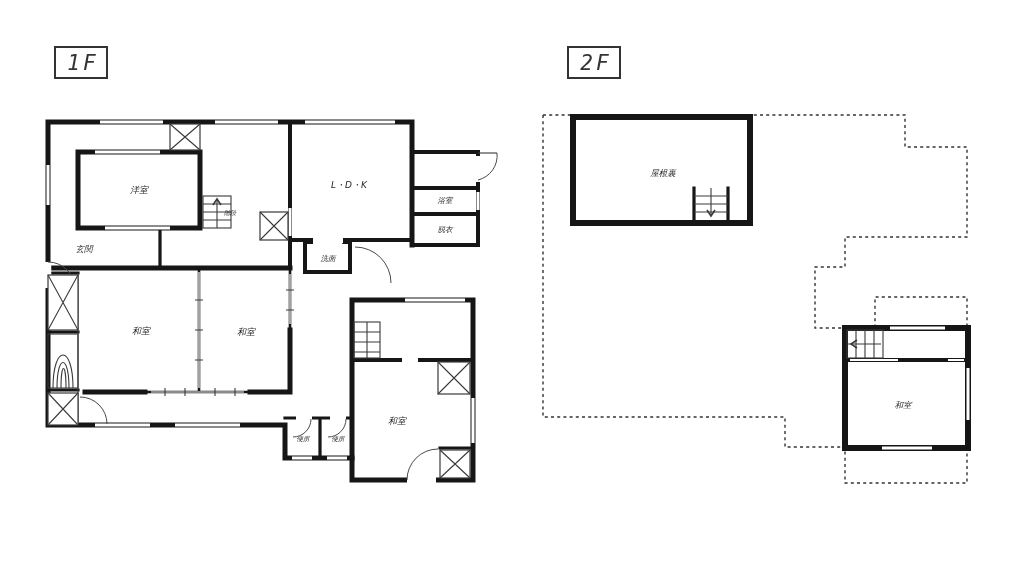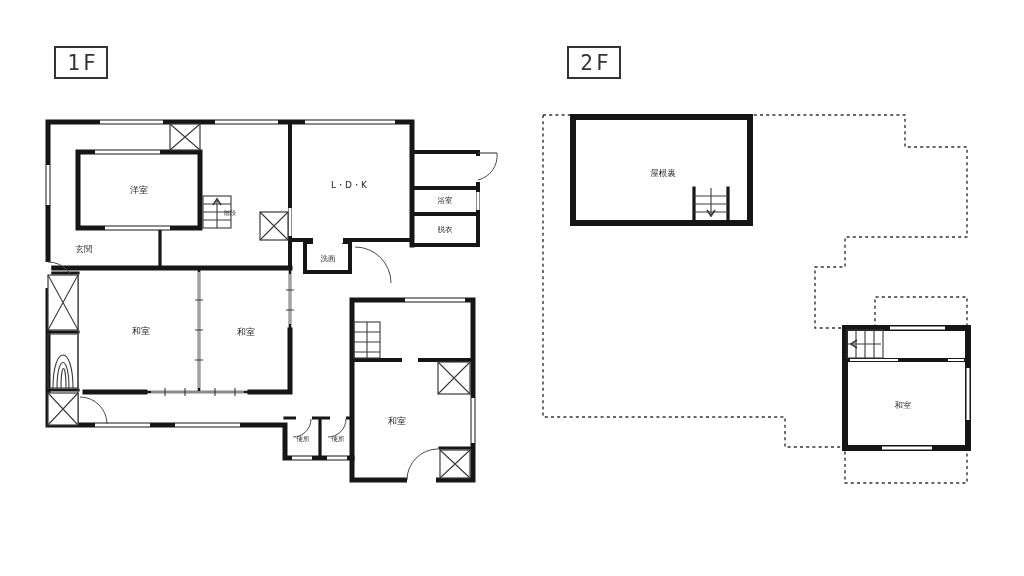--- a/index.html
+++ b/index.html
@@ -1,16 +1,16 @@
 <!DOCTYPE html>
 <html><head>
 <meta charset="utf-8">
 <style>
   html,body{margin:0;padding:0;background:#ffffff;}
-  .canvas{position:relative;width:1024px;height:576px;background:#ffffff;overflow:hidden;}
+  .canvas{position:relative;width:1024px;height:576px;background:#ffffff;overflow:hidden;font-style:italic;}
   svg{position:absolute;left:0;top:0;}
   .wall{stroke:#161616;stroke-width:5;fill:none;stroke-linecap:square;}
   .wall6{stroke:#161616;stroke-width:6;fill:none;stroke-linecap:square;}
   .wall4{stroke:#161616;stroke-width:4;fill:none;stroke-linecap:square;}
   .wall3{stroke:#161616;stroke-width:3.2;fill:none;stroke-linecap:square;}
   .thin{stroke:#3a3a3a;stroke-width:1.1;fill:none;}
   .thin2{stroke:#3a3a3a;stroke-width:1.6;fill:none;}
   .slide{stroke:#161616;stroke-width:2.6;fill:none;}
   .slidew{stroke:#ffffff;stroke-width:1.2;fill:none;}
   .win{stroke:#ffffff;stroke-width:3;fill:none;}

